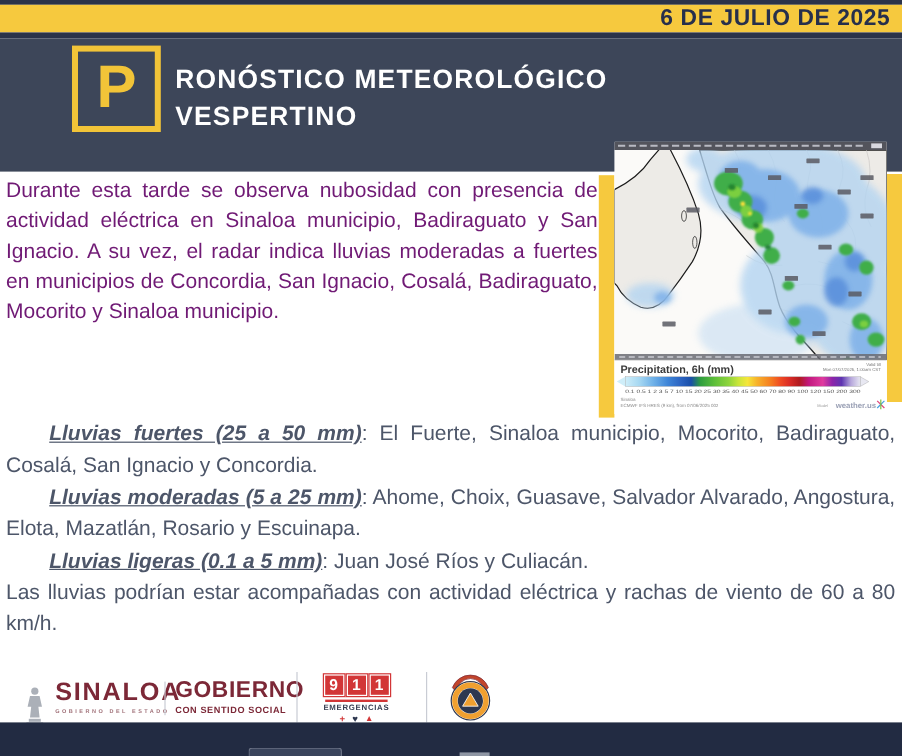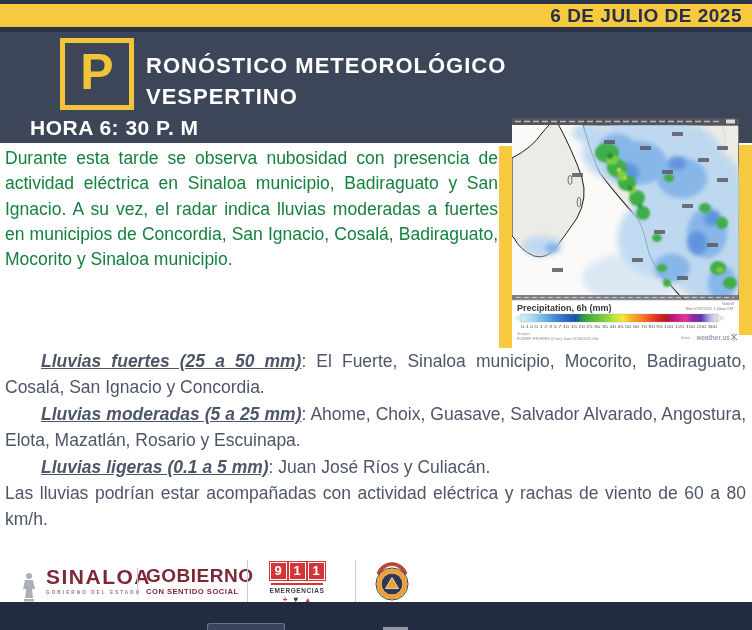--- a/index.html
+++ b/index.html
@@ -21,21 +21,21 @@
     position:absolute;left:60px;top:6px;width:64px;height:62px;border:5px solid #F2C438;
     display:flex;align-items:center;justify-content:center;
   }
   .p-logo span{font-size:50px;font-weight:bold;color:#F2C438;line-height:1;transform:translateY(-2px);}
   .title{position:absolute;left:146px;top:18px;color:#FFFFFF;font-weight:bold;
     font-size:22px;letter-spacing:1px;line-height:31px;white-space:nowrap;}
   .time-label{position:absolute;left:30px;top:84px;color:#FFFFFF;font-weight:bold;
     font-size:21px;letter-spacing:.5px;white-space:nowrap;}
   
   .text-col{position:absolute;left:5px;top:146px;width:493px;
-    font-size:17.5px;line-height:25.3px;color:#15803d;text-align:justify;}
+    font-size:17.5px;line-height:25.3px;color:#701a75;text-align:justify;}
   .text-col p{margin:0;}
   .text-flow{position:absolute;left:5px;top:348px;width:741px;
     font-size:17.5px;line-height:26.4px;color:#4D5669;text-align:justify;}
   .text-flow p{margin:0;}
   .rain-label{font-weight:bold;font-style:italic;text-decoration:underline;margin-left:36px;}
   
   .map-stripe-left{position:absolute;left:499px;top:146px;width:13px;height:202px;background:#F6C93E;}
   .map-stripe-right{position:absolute;left:739px;top:145px;width:13px;height:190px;background:#F6C93E;}
   .map-svg{position:absolute;left:512px;top:118px;width:227px;height:227px;display:block;}
   
@@ -82,21 +82,20 @@
   <div class="banner-divider"></div>
 
   <div class="header">
     <div class="p-logo">
       <span>P</span>
     </div>
     <div class="title">
       <div>RONÓSTICO METEOROLÓGICO</div>
       <div>VESPERTINO</div>
     </div>
-    <div class="time-label">HORA 6: 30 P. M</div>
   </div>
 
   <div class="text-col">
     <p>Durante esta tarde se observa nubosidad con presencia de actividad eléctrica en Sinaloa municipio, Badiraguato y San Ignacio. A su vez, el radar indica lluvias moderadas a fuertes en municipios de Concordia, San Ignacio, Cosalá, Badiraguato, Mocorito y Sinaloa municipio.</p>
   </div>
 
   <div class="text-flow">
     <p><span class="rain-label">Lluvias fuertes (25 a 50 mm)</span><span>: El Fuerte, Sinaloa municipio, Mocorito, Badiraguato, Cosalá, San Ignacio y Concordia.</span></p>
     <p><span class="rain-label">Lluvias moderadas (5 a 25 mm)</span><span>: Ahome, Choix, Guasave, Salvador Alvarado, Angostura, Elota, Mazatlán, Rosario y Escuinapa.</span></p>
     <p><span class="rain-label">Lluvias ligeras (0.1 a 5 mm)</span><span>: Juan José Ríos y Culiacán.</span></p>

